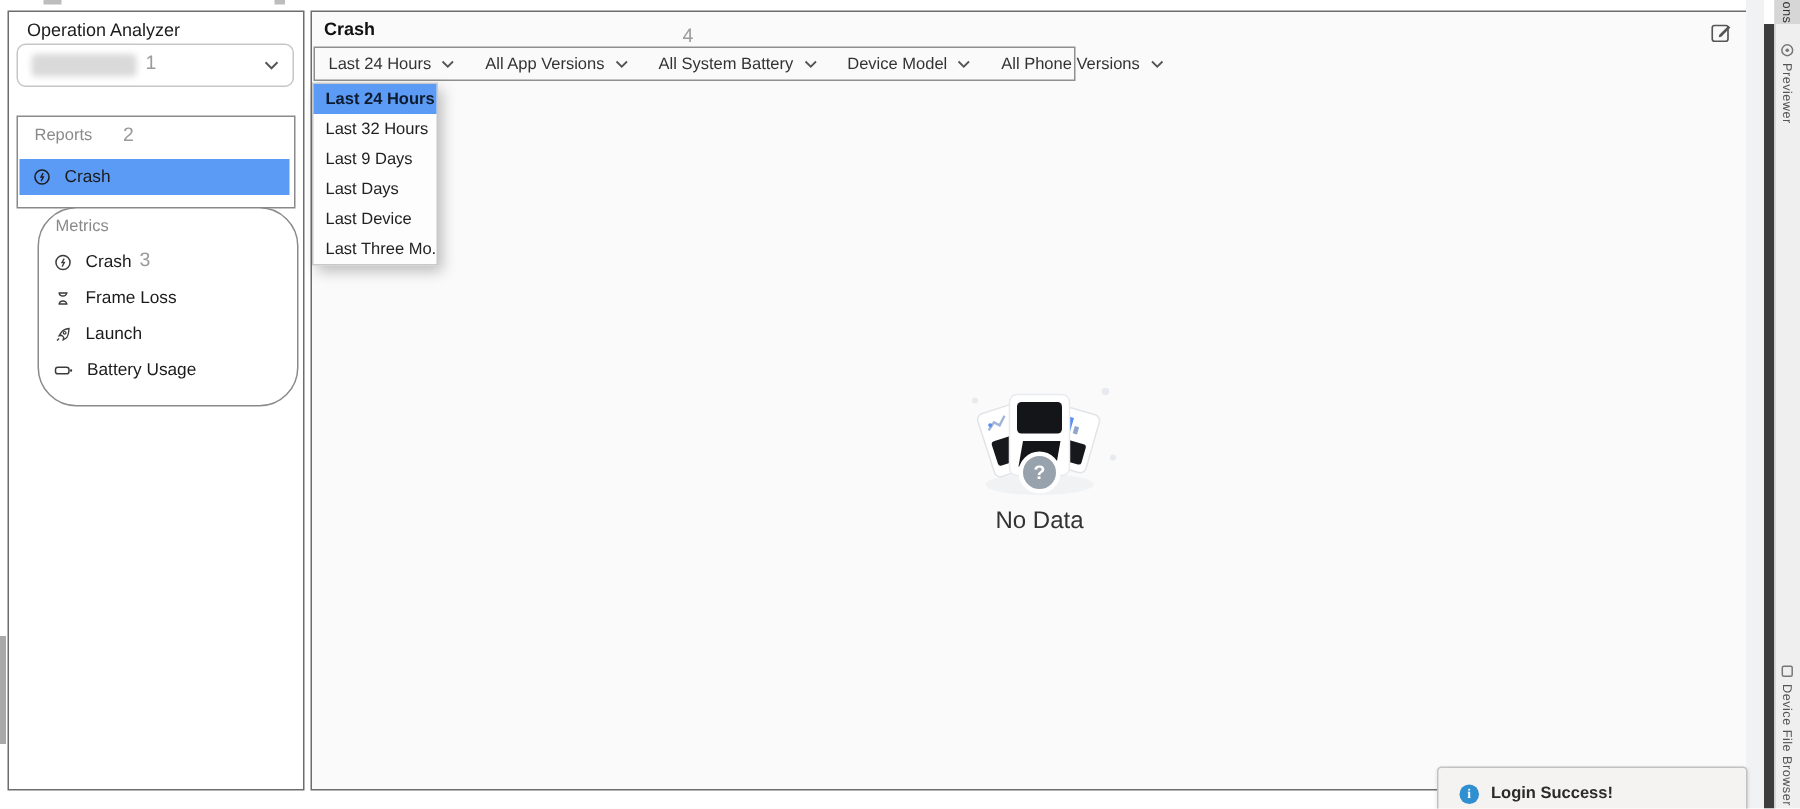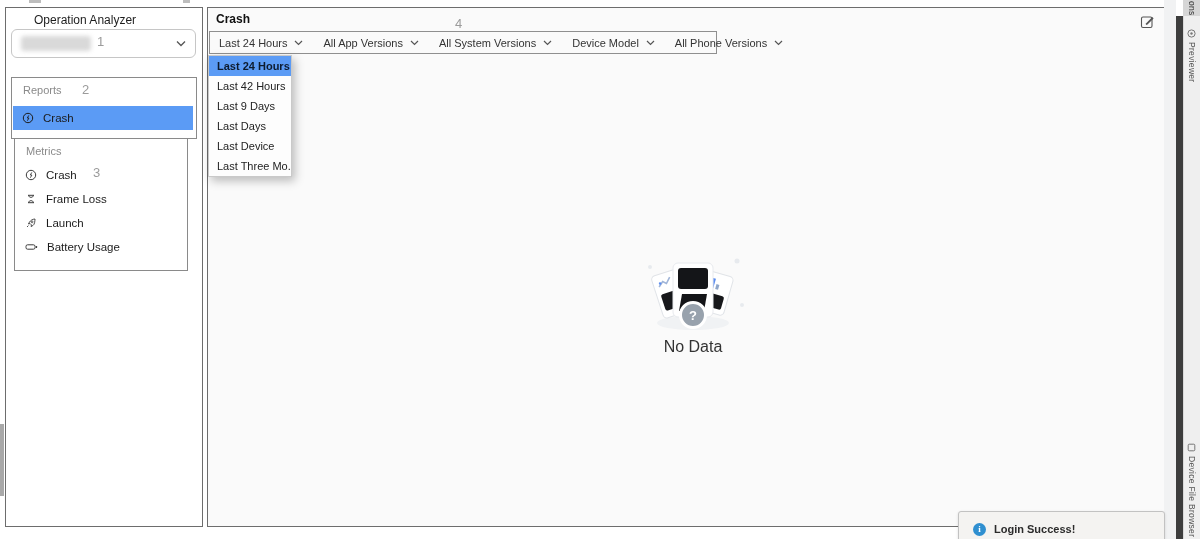--- a/index.html
+++ b/index.html
@@ -15,34 +15,34 @@
 
   
   .top-remnant{background:#bdbdbd;height:3px;top:0;}
 
   
   .panel{background:#ffffff;border:1px solid #6d6d6d;}
   .left-panel{left:5px;top:7px;width:196px;height:518px;}
   .main-panel{left:207px;top:7px;width:956px;height:518px;background:#fafafa;}
 
   .panel-title{font-size:12px;color:#1d1d1d;}
-  .left-title{left:12px;top:5px;margin-left:16px;}
+  .left-title{left:12px;top:5px;}
   .main-title{left:8px;top:4px;font-weight:bold;color:#111;}
 
   
   .app-selector{left:5px;top:21px;width:183px;height:27px;background:#fff;
     border:1px solid #c6c6c6;border-radius:6px;display:flex;align-items:center;}
   .blur-pill{position:absolute;left:9px;top:6px;width:70px;height:15px;border-radius:3px;
     background:#d9d9d9;filter:blur(2px);}
   .selector-chevron{position:absolute;right:9px;top:10px;}
 
   
   .group-box{border:1px solid #8a8a8a;background:#fff;}
   .reports-box{left:5px;top:69px;width:184px;height:60px;}
-  .metrics-box{left:8px;top:130px;width:172px;height:131px;}
+  .metrics-box{left:19px;top:130px;width:172px;height:131px;border-radius:26px;}
   .group-label{position:absolute;left:11px;top:6px;font-size:11px;color:#8a8a8a;}
 
   .nav-row{position:absolute;display:flex;align-items:center;gap:9px;
     font-size:11.5px;color:#1b1b1b;padding-left:9px;box-sizing:border-box;}
   .reports-crash-row{left:1px;top:28px;width:180px;height:24px;background:#5b9bf5;}
   .metric-row{left:1px;width:168px;height:24px;}
   .metric-row.r0{top:24px;} .metric-row.r1{top:48px;}
   .metric-row.r2{top:72px;} .metric-row.r3{top:96px;text-align:right;}
 
   
@@ -173,21 +173,21 @@
     </div>
     <div class="filter-divider"></div>
     <div class="filter-item">
       <span>All App Versions</span>
       <svg width="9" height="6" viewBox="0 0 9 6">
         <polyline points="1,1 4.5,4.5 8,1" fill="none" stroke="#555" stroke-width="1.2"></polyline>
         </svg>
     </div>
     <div class="filter-divider"></div>
     <div class="filter-item">
-      <span>All System Versions</span>
+      <span>All System Battery</span>
       <svg width="9" height="6" viewBox="0 0 9 6">
         <polyline points="1,1 4.5,4.5 8,1" fill="none" stroke="#555" stroke-width="1.2"></polyline>
         </svg>
     </div>
     <div class="filter-divider"></div>
     <div class="filter-item">
       <span>Device Model</span>
       <svg width="9" height="6" viewBox="0 0 9 6">
         <polyline points="1,1 4.5,4.5 8,1" fill="none" stroke="#555" stroke-width="1.2"></polyline>
         </svg>
@@ -196,21 +196,21 @@
     <div class="filter-item">
       <span>All Phone Versions</span>
       <svg width="9" height="6" viewBox="0 0 9 6">
         <polyline points="1,1 4.5,4.5 8,1" fill="none" stroke="#555" stroke-width="1.2"></polyline>
         </svg>
     </div>
   </div>
 
   <div class="abs time-menu">
     <div class="menu-item selected">Last 24 Hours</div>
-    <div class="menu-item">Last 42 Hours</div>
+    <div class="menu-item">Last 32 Hours</div>
     <div class="menu-item">Last 9 Days</div>
     <div class="menu-item">Last Days</div>
     <div class="menu-item">Last Device</div>
     <div class="menu-item">Last Three Mo...</div>
   </div>
 </div>
 
 <div class="abs empty-state">
   <svg width="120" height="84" viewBox="0 0 120 84">
     <ellipse cx="60" cy="74" rx="36" ry="7" fill="#f0f2f4"></ellipse>

